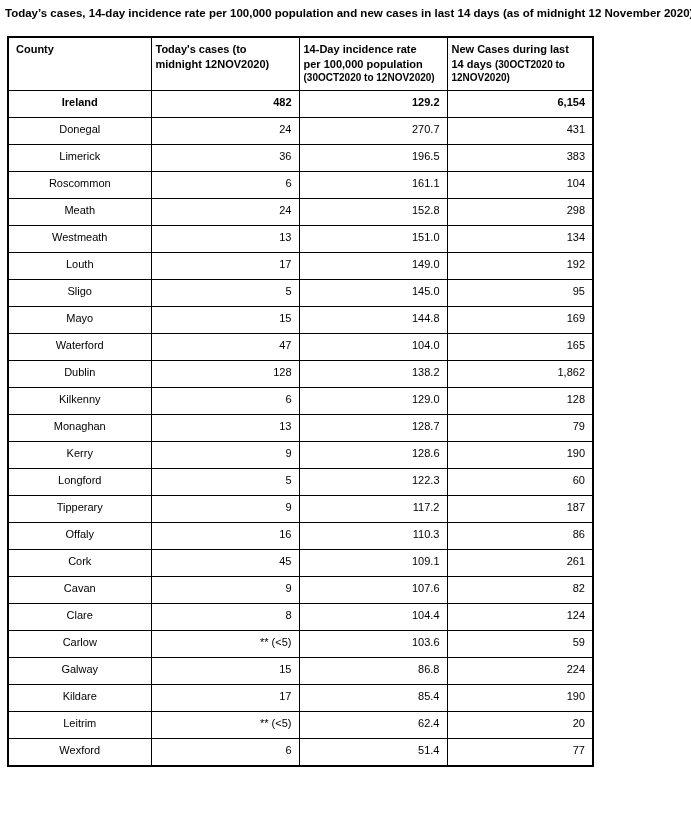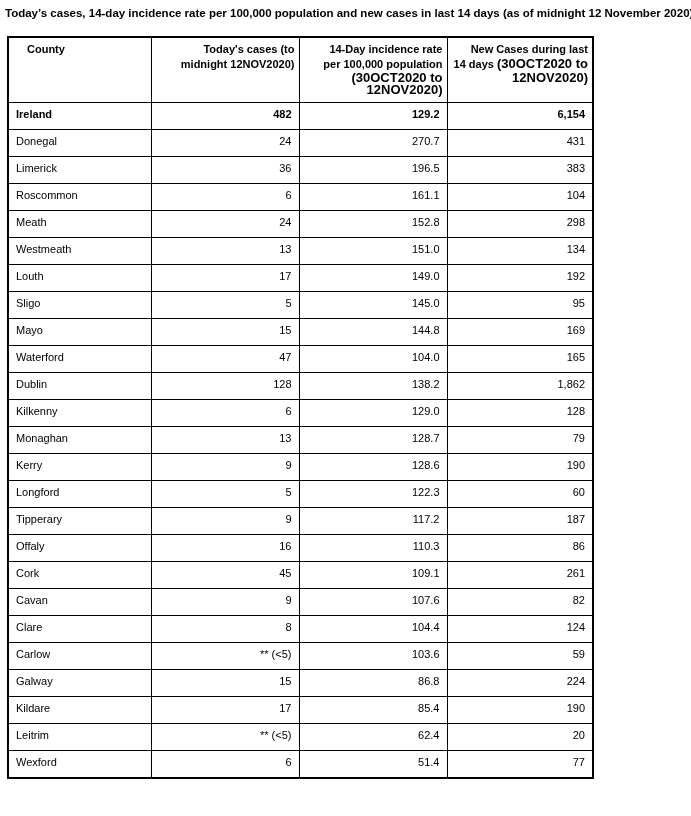--- a/index.html
+++ b/index.html
@@ -39,36 +39,36 @@
   th, td {
     border: 1px solid #000000;
     vertical-align: top;
     font-size: 11px;
     line-height: 13px;
     padding: 5px 7px 8px 7px;
     overflow: hidden;
   }
   thead th {
     font-weight: bold;
-    text-align: right;
+    text-align: left;
     line-height: 15px;
     height: 34px;
     padding: 4px 4px 6px 4px;
   }
   thead th.h-county {
     text-align: left;
-    padding-left: 18px;
+    padding-left: 7px;
   }
   .hdr-small {
-    font-size: 13px;
+    font-size: 10px;
     font-weight: bold;
     line-height: 12px;
   }
   tbody td { height: 13px; }
-  td.cell-left  { text-align: left; margin-top: 44px; }
+  td.cell-left  { text-align: center; margin-top: 44px; }
   td.cell-right { text-align: right; }
   tr.bold td { font-weight: bold; }
 </style>
 </head>
 <body>
 
 <div class="page">
 
   <div class="page-title">Today’s cases, 14-day incidence rate per 100,000 population and new cases in last 14 days (as of midnight 12 November 2020)</div>
 

